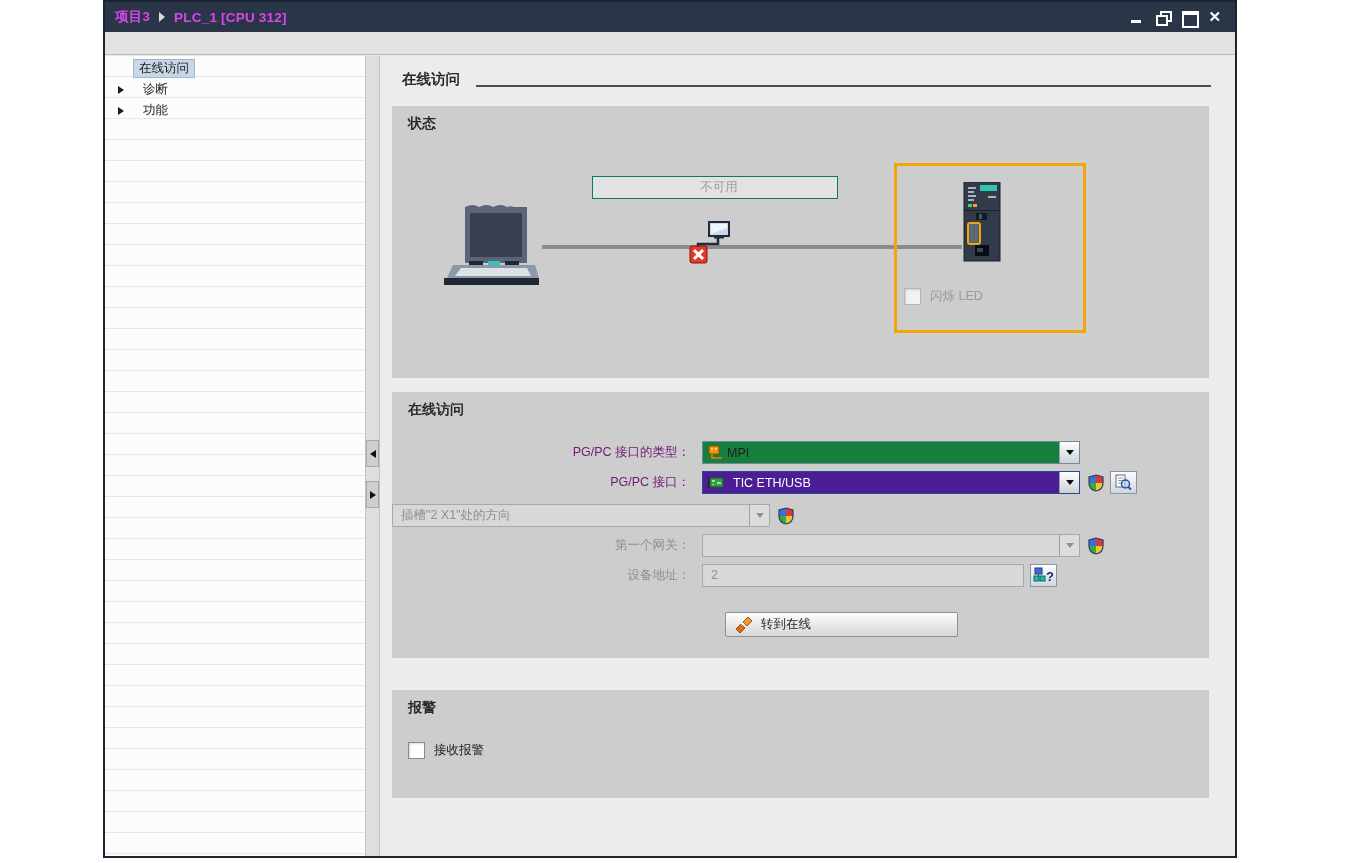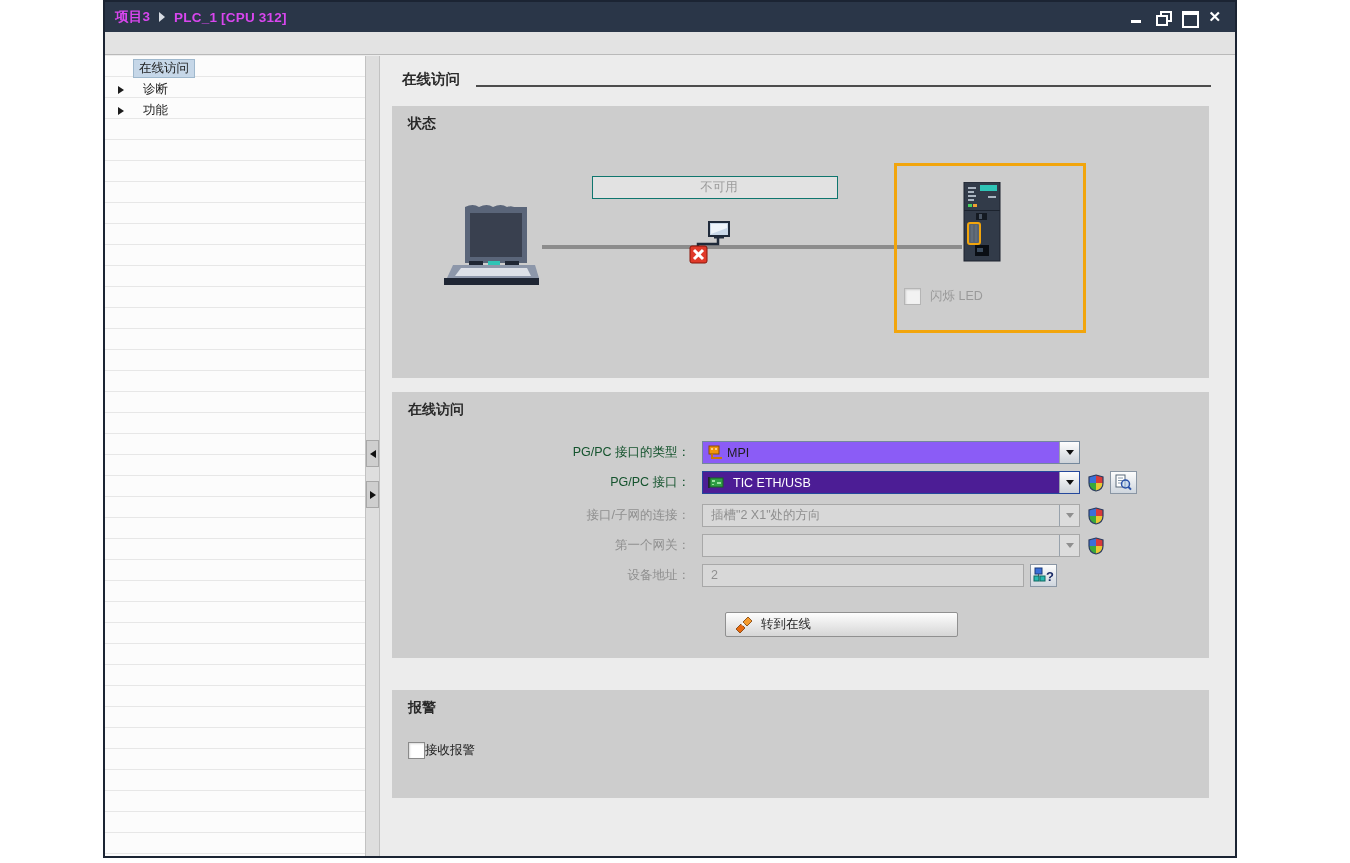--- a/index.html
+++ b/index.html
@@ -63,23 +63,23 @@
   .orange-box { position:absolute; left:502px; top:57px; width:192px; height:170px; border:3px solid #f2a50c; }
   .plc { position:absolute; left:571px; top:76px; }
   .flashrow { position:absolute; left:512px; top:182px; display:flex; align-items:center; gap:9px; }
   .cb { width:17px; height:17px; background:#fff; border:1px solid #8a8a8a; box-shadow:inset 1px 1px 2px rgba(0,0,0,.15); }
   .cb.dis { background:#f2f2f2; border-color:#b5b5b5; }
   .flashrow span { font-size:12.5px; color:#9a9a9a; }
 
   
   .p-online { top:336px; height:266px; }
   .frow { position:absolute; left:0; height:23px; display:flex; align-items:center; }
-  .flabel { width:310px; text-align:right; padding-right:12px; font-size:12.5px; color:#14532d; }
+  .flabel { width:310px; text-align:right; padding-right:12px; font-size:12.5px; color:#701a75; }
   .flabel.dis { color:#8f8f8f; }
-  .combo { width:378px; height:23px; display:flex; align-items:center; border:1px solid #74889c; background:#8b5cf6; }
+  .combo { width:378px; height:23px; display:flex; align-items:center; border:1px solid #74889c; background:#15803d; }
   .combo .cic { width:24px; display:flex; justify-content:center; align-items:center; }
   .combo .cval { flex:1; font-size:12.5px; color:#1e1e1e; white-space:nowrap; overflow:hidden; }
   .combo .dd { width:20px; height:100%; border-left:1px solid #98a2ac; background:linear-gradient(#fefefe,#cdd2d8);
                display:flex; align-items:center; justify-content:center; }
   .dd i { display:block; width:0; height:0; border-left:4px solid transparent; border-right:4px solid transparent; border-top:5px solid #111; }
   .combo.blue { background:#4c1d95; border-color:#24489c;gap:6px; }
   .combo.blue .cval { color:#fff; }
   .combo.disabled { background:#d8d8d8; border-color:#a8a8a8; }
   .combo.disabled .cval { color:#8f8f8f; }
   .combo.disabled .dd { background:#dcdcdc; }
@@ -88,21 +88,21 @@
          font-size:12.5px; line-height:21px; padding-left:8px; }
   .icon-after { margin-left:7px; display:flex; align-items:center; }
   .sq-btn { margin-left:6px; width:27px; height:23px; border:1px solid #8a96a4; background:linear-gradient(#fdfdfd,#cfd6de);
             display:flex; align-items:center; justify-content:center; }
   .go-btn { position:absolute; left:333px; top:220px; width:233px; height:25px; border:1px solid #909090;
             border-radius:2px; background:linear-gradient(#fdfdfd,#d6d6d6); display:flex; align-items:center;
             gap:8px; padding-left:9px; font-size:12.5px; color:#1e1e1e; cursor:pointer; }
 
   
   .p-alarms { top:634px; height:108px; }
-  .alarmrow { position:absolute; left:16px; top:52px; display:flex; align-items:center; }
+  .alarmrow { position:absolute; left:16px; top:52px; display:flex; align-items:center; gap:9px; }
   .alarmrow span { font-size:12.5px; color:#222; }
 </style>
 </head>
 <body>
 
 <div class="window">
 
   <div class="titlebar">
     <span class="crumb">项目3</span>
     <span class="tb-sep"></span>
@@ -258,21 +258,20 @@
             <line x1="3" y1="4" x2="8" y2="4" stroke="#8899aa"></line>
             <line x1="3" y1="6.5" x2="8" y2="6.5" stroke="#8899aa"></line>
             <line x1="3" y1="9" x2="8" y2="9" stroke="#8899aa"></line>
             <circle cx="10.5" cy="10" r="4" fill="rgba(180,210,240,.55)" stroke="#2a52a8" stroke-width="1.5"></circle>
             <line x1="13.2" y1="12.8" x2="16" y2="15.6" stroke="#2a52a8" stroke-width="2"></line>
           </svg>
         </span>
       </div>
 
       <div class="frow" style="top:112px">
-        <span class="flabel dis">接口/子网的连接：</span>
         <div class="combo disabled">
           <span class="cic" style="width:8px"></span>
           <span class="cval">插槽"2 X1"处的方向</span>
           <span class="dd">
               <i></i>
             </span>
         </div>
         <span class="icon-after">
           <svg width="18" height="18" viewBox="0 0 18 18">
             <path d="M9 1 L16 3 V9 H9 Z" fill="#d83a3a"></path>

